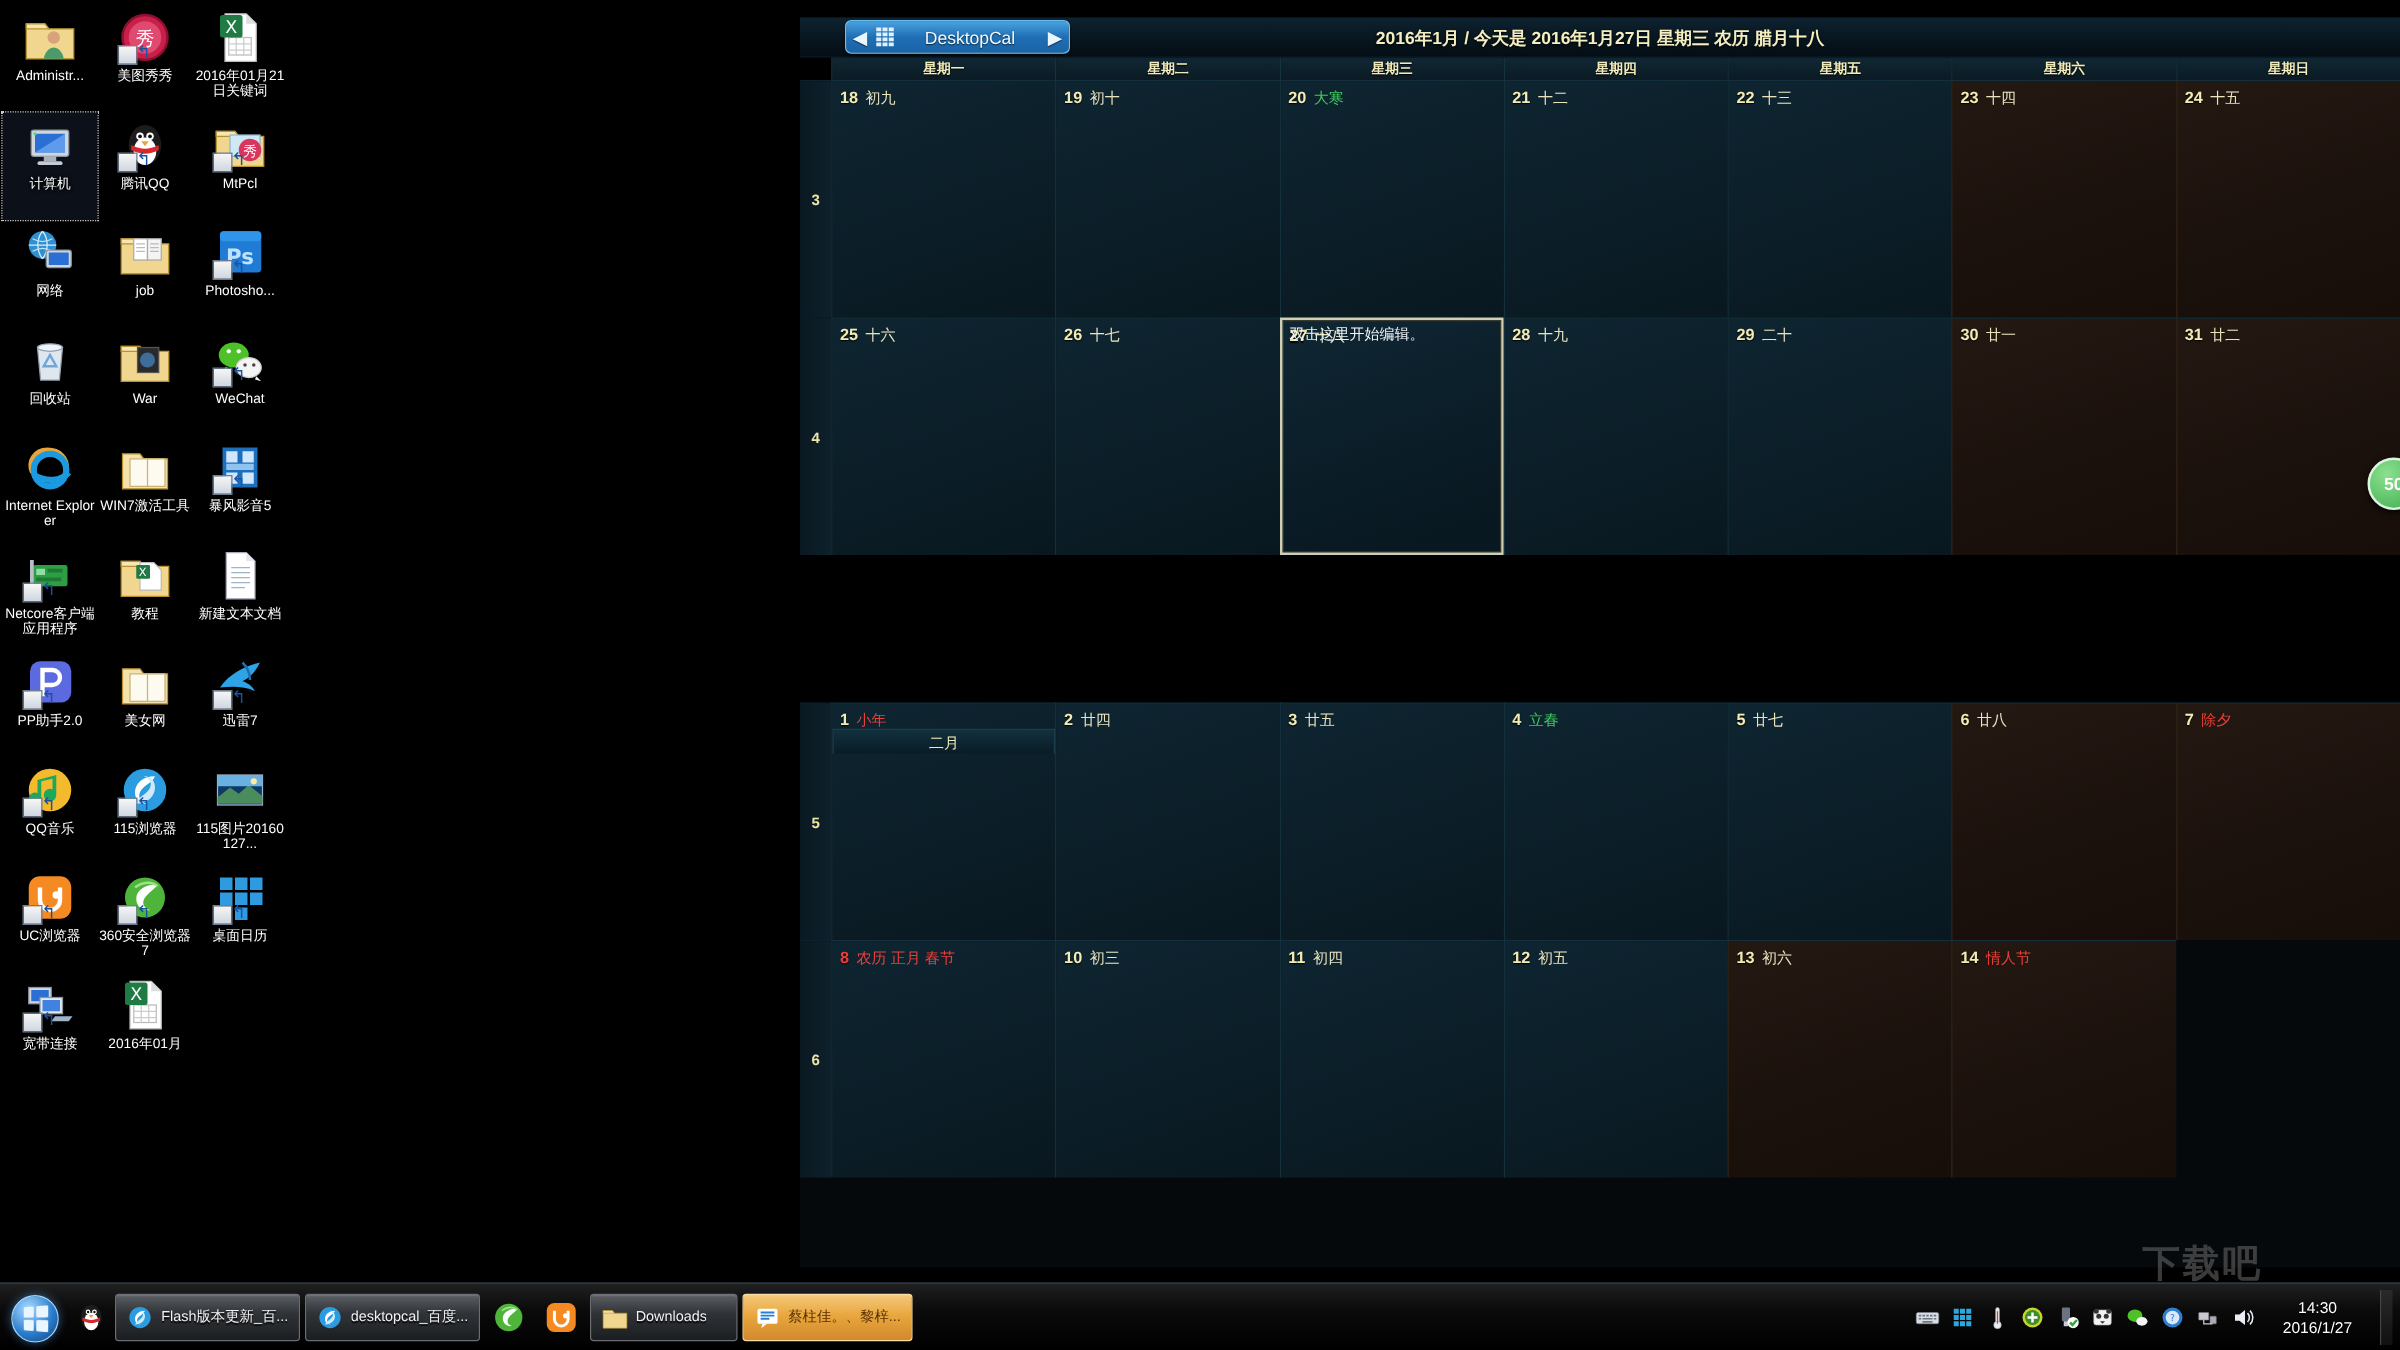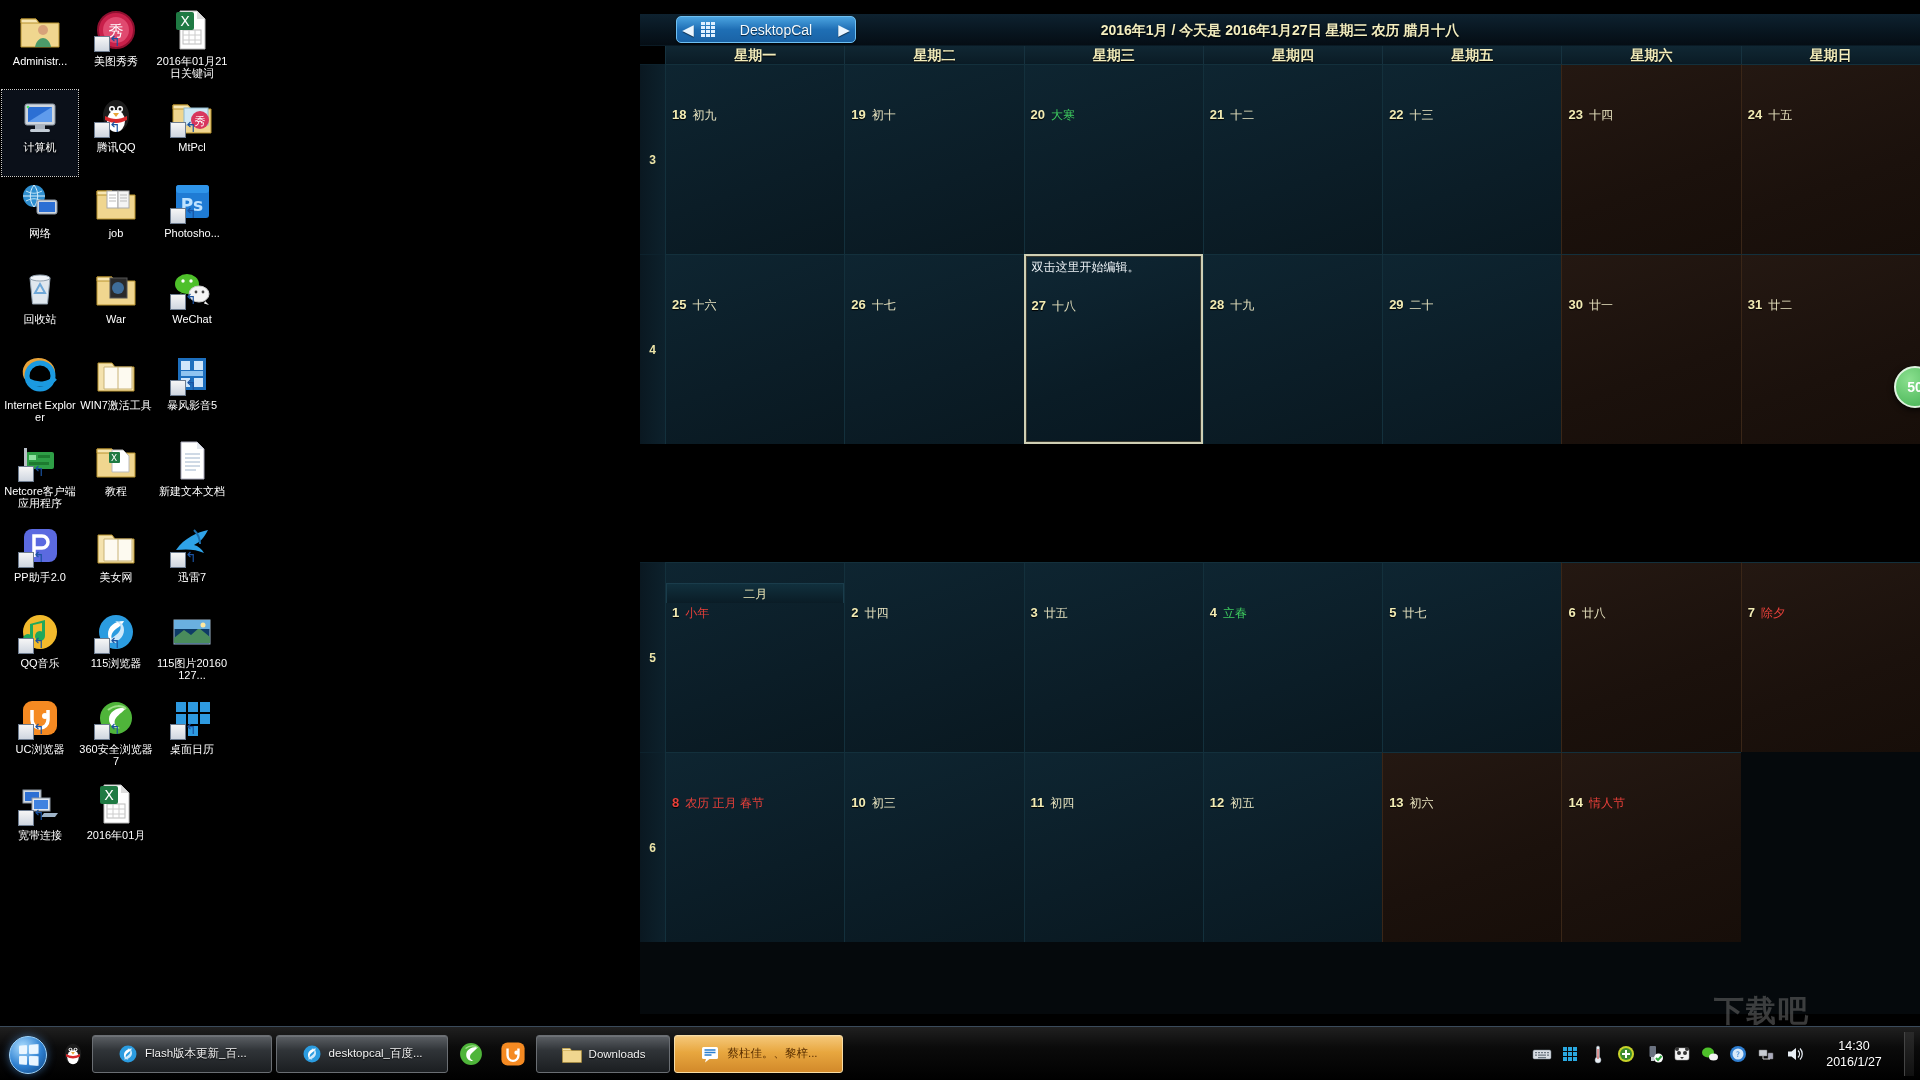--- a/index.html
+++ b/index.html
@@ -44,34 +44,34 @@
   #cal-pill .dots i { background:#dff0ff; display:block; width:4px; height:3px; }
   #cal-pill .pname { flex:1; text-align:center; color:#f2faff; font-size:14px;
                      text-shadow:0 1px 1px rgba(0,0,0,.7); }
   #cal-title { position:absolute; left:0; right:0; top:0; height:32px;
                line-height:32px; text-align:center; color:#f4efc0; font-size:14px;
                font-weight:bold; text-shadow:0 1px 2px #000; }
 
   #weekhead { display:grid; grid-template-columns:25px repeat(7,1fr); height:18px; }
   #weekhead .sp { background:#000; }
   #weekhead .wd { background:linear-gradient(#102733,#0a1b25);
-                  border-left:1px solid #16323f; color:#f2ecba; font-size:14px;
+                  border-left:1px solid #16323f; color:#f2ecba; font-size:11px;
                   font-weight:bold; text-align:center; line-height:18px;
                   text-shadow:0 1px 1px #000; }
 
   .week { display:grid; grid-template-columns:25px repeat(7,1fr); }
   .wknum { background:linear-gradient(90deg,#0a1821,#0d212c); color:#ece4a8;
            font-size:12px; font-weight:bold; display:flex; align-items:center;
            justify-content:center; border-top:1px solid #0d222d; }
   .day { position:relative; height:190px; border-left:1px solid #13303c;
          border-top:1px solid #13303c;
          background:linear-gradient(160deg,#0e2531,#0b1d27 60%,#091820); }
   .day.wend { background:linear-gradient(160deg,#241812,#1b110c 60%,#170e09);
               border-left:1px solid #3a2617; }
-  .day .dtop { position:absolute; left:6px; top:4px; right:12px; white-space:nowrap;margin-top:36px; }
+  .day .dtop { position:absolute; left:6px; top:4px; right:12px; white-space:nowrap; }
   .day .dnum { color:#f3ecb4; font-size:13px; font-weight:bold;
                text-shadow:0 1px 1px #000; }
   .day .dlun { color:#e9e4c0; font-size:12px; margin-left:6px; }
   .day .dlun.term { color:#3ecb5e; }
   .day .dlun.fest { color:#e8403a; }
   .day .dnum.fest { color:#e8403a; }
   .day .dnote { position:absolute; left:6px; top:4px; right:5px; color:#eef3f6;
                 font-size:12px; line-height:15px; }
   .day.sel { border:2px solid #cfcfb4; box-shadow:inset 0 0 0 1px #3a3a30;
              background:linear-gradient(160deg,#0f2734,#0a1c26 60%,#081720); }
@@ -95,21 +95,21 @@
   #startorb .orb { position:absolute; left:7px; top:6px; width:38px; height:38px;
                    border-radius:50%;
                    background:radial-gradient(circle at 35% 28%,#a9dcff,#2d7fd0 55%,#0e3f78);
                    border:1px solid #9fd6ff; box-shadow:0 0 8px rgba(90,170,255,.5); }
   #startorb .flag { position:absolute; left:16px; top:15px; width:20px; height:20px;
                     display:grid; grid-template-columns:1fr 1fr; grid-template-rows:1fr 1fr;
                     gap:2px; transform:perspective(30px) rotateY(-14deg); }
   #startorb .flag i { background:#eaf6ff; border-radius:1px; display:block; }
   .qlaunch { width:34px; height:44px; position:relative; cursor:pointer; }
   .tbtn { height:38px; min-width:118px; margin:0 2px; display:flex; align-items:center;
-          padding:0 24px; border-radius:3px; cursor:pointer;
+          padding:0 8px; border-radius:3px; cursor:pointer;
           background:linear-gradient(#5c6065,#303438 40%,#1b1e21);
           border:1px solid #6a6e73; box-shadow:inset 0 1px 0 rgba(255,255,255,.12); }
   .tbtn.active { background:linear-gradient(#f5c87a,#e8a73f 45%,#d2892a);
                  border:1px solid #f7dca5; }
   .tbtn .tlabel { color:#f2f2f2; font-size:11.5px; white-space:nowrap;
                   overflow:hidden; text-overflow:ellipsis; max-width:112px;
                   text-shadow:0 1px 1px #000; }
   .tbtn.active .tlabel { color:#5a2f00; text-shadow:none; }
   .tbare { width:34px; min-width:34px; height:40px; margin:0 4px; position:relative;
            cursor:pointer; }

